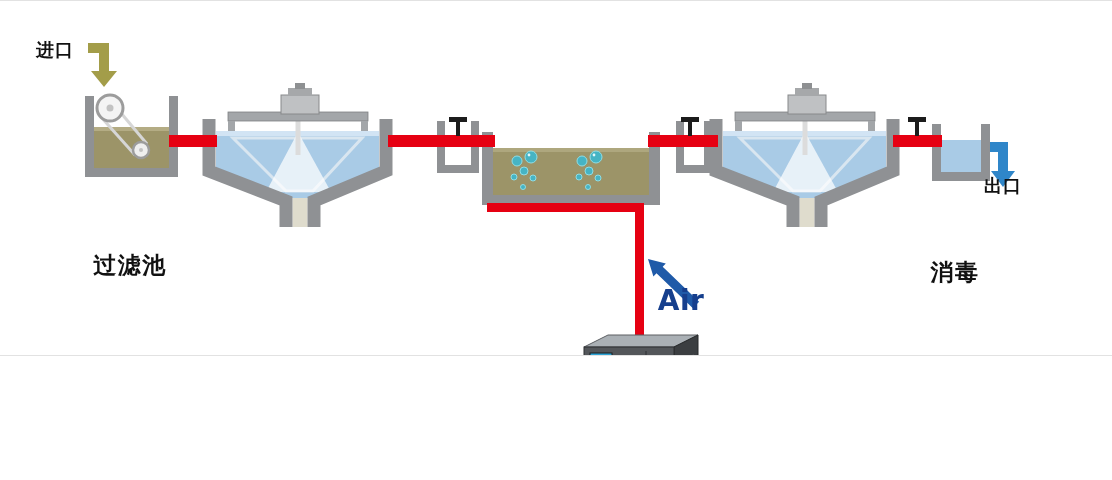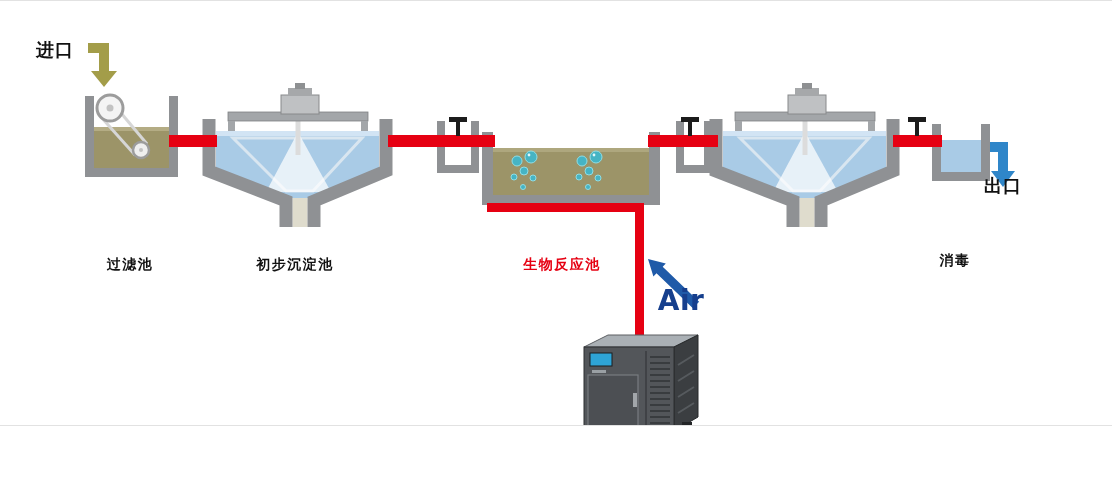--- a/index.html
+++ b/index.html
@@ -1,31 +1,31 @@
 <!DOCTYPE html>
 <html style="--pipe_red: #e60012; --label_red: #e60012; --label_black: #111111; --water_blue: #a9cbe6; --water_olive: #9c9468; --wall_gray: #8f9194; --bubble_teal: #46b4c4; --inlet_arrow_olive: #a39d49; --outlet_arrow_blue: #2f86c9; --air_arrow_blue: #1f5aa8; --air_label_blue: #163f8d; --background: #ffffff;"><head>
 <meta charset="utf-8">
 <style>
   html,body{margin:0;padding:0;background:#fff;}
   .stage{
     position:relative;
-    width:1112px;height:426px;
+    width:1112px;height:356px;
     box-sizing:border-box;
     background:var(--background,#ffffff);
     border-top:1px solid #e2e2e2;
     border-bottom:1px solid #e2e2e2;
     overflow:hidden;
     font-family:"DejaVu Sans","Liberation Sans",sans-serif;
   }
   svg.diagram{position:absolute;left:0;top:0;}
   .lbl{
     position:absolute;
     transform:translate(-50%,-50%);
     font-weight:700;
-    font-size:14px;
+    font-size:23px;
     letter-spacing:1.5px;
     color:var(--label_black,#111);
     white-space:nowrap;
   }
   .lbl.small{font-size:18px;letter-spacing:1px;}
   .lbl.red{color:var(--label_red,#e60012);}
   .lbl.air{color:var(--air_label_blue,#163f8d);font-size:28px;letter-spacing:.5px;}
 </style>
 </head>
 <body>
@@ -169,19 +169,17 @@
       <line x1="646" y1="350" x2="646" y2="428" stroke="#3a3d40" stroke-width="1.5"></line>
       <path d="M650,356 h20 M650,362 h20 M650,368 h20 M650,374 h20 M650,380 h20 M650,386 h20 M650,392 h20 M650,398 h20 M650,404 h20 M650,410 h20 M650,416 h20 M650,422 h20" stroke="#393c3f" stroke-width="2" fill="none"></path>
       <rect x="588" y="430" width="10" height="7" fill="#2b2d2f"></rect>
       <rect x="658" y="430" width="10" height="7" fill="#2b2d2f"></rect>
       <rect x="682" y="421" width="10" height="7" fill="#232527"></rect>
     </g>
   </svg>
 
   <div class="lbl small" style="left:55px;top:49px">进口</div>
   <div class="lbl" style="left:130px;top:264px">过滤池</div>
-  <div class="lbl" style="left:295px;top:264px">初步沉淀池</div>
-  <div class="lbl red" style="left:562px;top:264px">生物反应池</div>
   <div class="lbl air" style="left:681px;top:299px">Air</div>
-  <div class="lbl" style="left:955px;top:260px">消毒</div>
+  <div class="lbl" style="left:955px;top:271px">消毒</div>
   <div class="lbl small" style="left:1003px;top:185px">出口</div>
 
 </div>
 
 </body></html>

